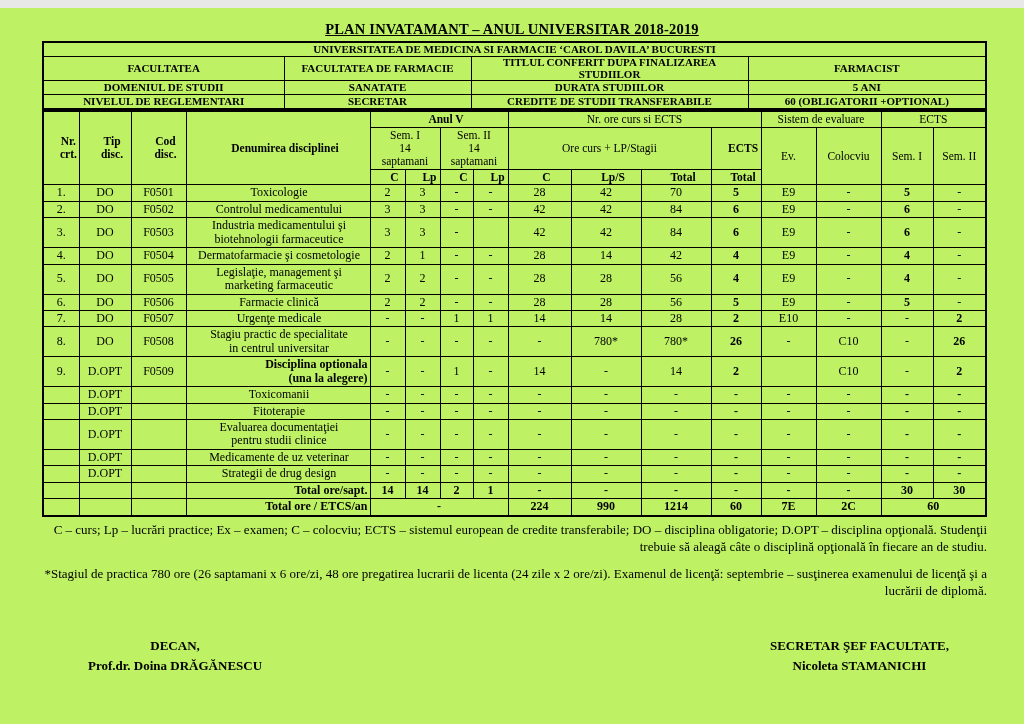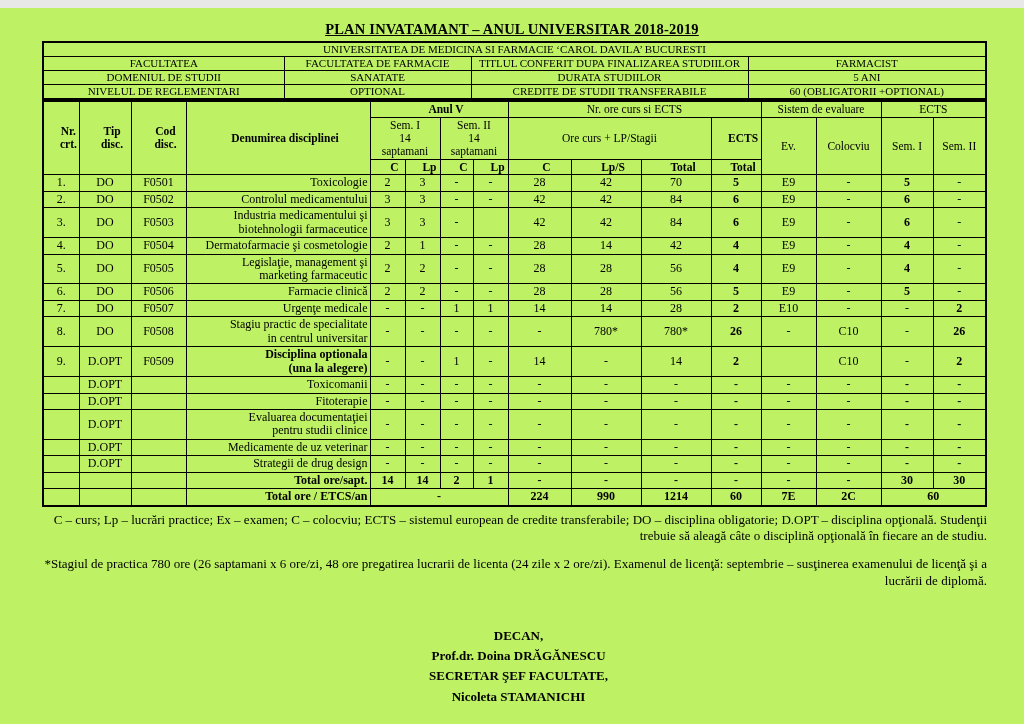--- a/index.html
+++ b/index.html
@@ -11,38 +11,38 @@
   .title {
     text-align:center; font-weight:bold; font-size:14.5px;
     text-decoration:underline; margin:0 0 3px 0; letter-spacing:0.2px;
   }
   table.tbl {
     border-collapse:collapse; margin-left:42px; width:943px;
     table-layout:fixed; border:2px solid #000;
   }
   .tbl td, .tbl th { border:1px solid #000; padding:0 2px; text-align:center; vertical-align:middle; overflow:hidden; }
   
-  .hdr-tbl { font-size:11px; font-weight:normal; }
+  .hdr-tbl { font-size:11px; font-weight:bold; }
   .hdr-tbl td { height:13px; line-height:1.05; }
   
   .main-tbl { font-size:12px; }
   .main-tbl th { font-weight:normal; font-size:11.5px; white-space:pre-line; line-height:1.12; padding:1px 2px; }
   .main-tbl th.bold { font-weight:bold;padding-left:16px; }
   .main-tbl td { line-height:1.12; padding:1px 2px; white-space:pre-line; }
-  .main-tbl td.name { text-align:right; padding-left:4px; }
+  .main-tbl td.name { text-align:center; padding-left:4px; }
   .main-tbl td.name-c { text-align:right; }
   .main-tbl .b { font-weight:bold; }
   .main-tbl tr.bold td { font-weight:bold; }
   .foot {
     margin:5px 0 0 42px; width:945px; font-size:13px; line-height:1.3;text-align:right;
   }
   .foot2 { margin-top:11px; }
   .sigs {
     display:flex; justify-content:space-between;
-    margin:36px 75px 0 88px; font-weight:bold; font-size:13px; text-align:center;flex-direction:column;
+    margin:36px 75px 0 88px; font-weight:bold; font-size:13px; text-align:center;
   }
   .sig { line-height:1.55; }
 </style>
 </head>
 <body>
 
 <div class="page">
 
   <div class="title">PLAN INVATAMANT – ANUL UNIVERSITAR 2018-2019</div>
 
@@ -64,21 +64,21 @@
       <td>FARMACIST</td>
     </tr>
     <tr>
       <td>DOMENIUL DE STUDII</td>
       <td>SANATATE</td>
       <td>DURATA STUDIILOR</td>
       <td>5 ANI</td>
     </tr>
     <tr>
       <td>NIVELUL DE REGLEMENTARI</td>
-      <td>OPTIONAL</td>
+      <td>SECRETAR</td>
       <td>CREDITE DE STUDII TRANSFERABILE</td>
       <td>60 (OBLIGATORII +OPTIONAL)</td>
     </tr>
   </tbody>
     </table>
 
   <table class="tbl main-tbl">
     <colgroup>
       <col style="width:36px">
         <col style="width:52px">

